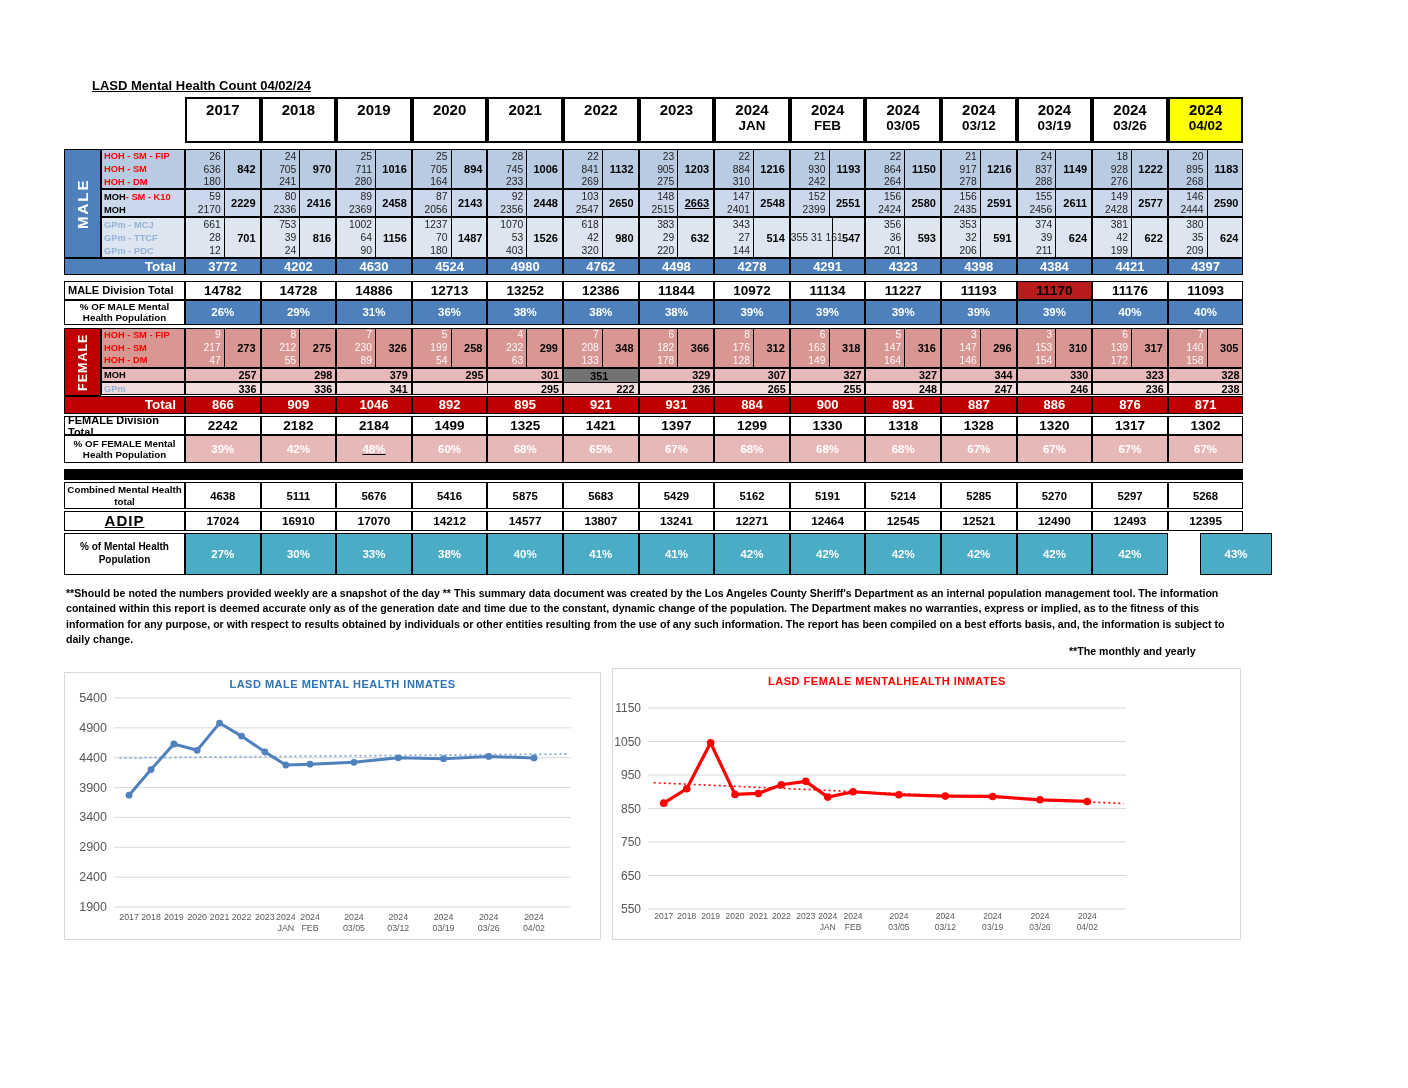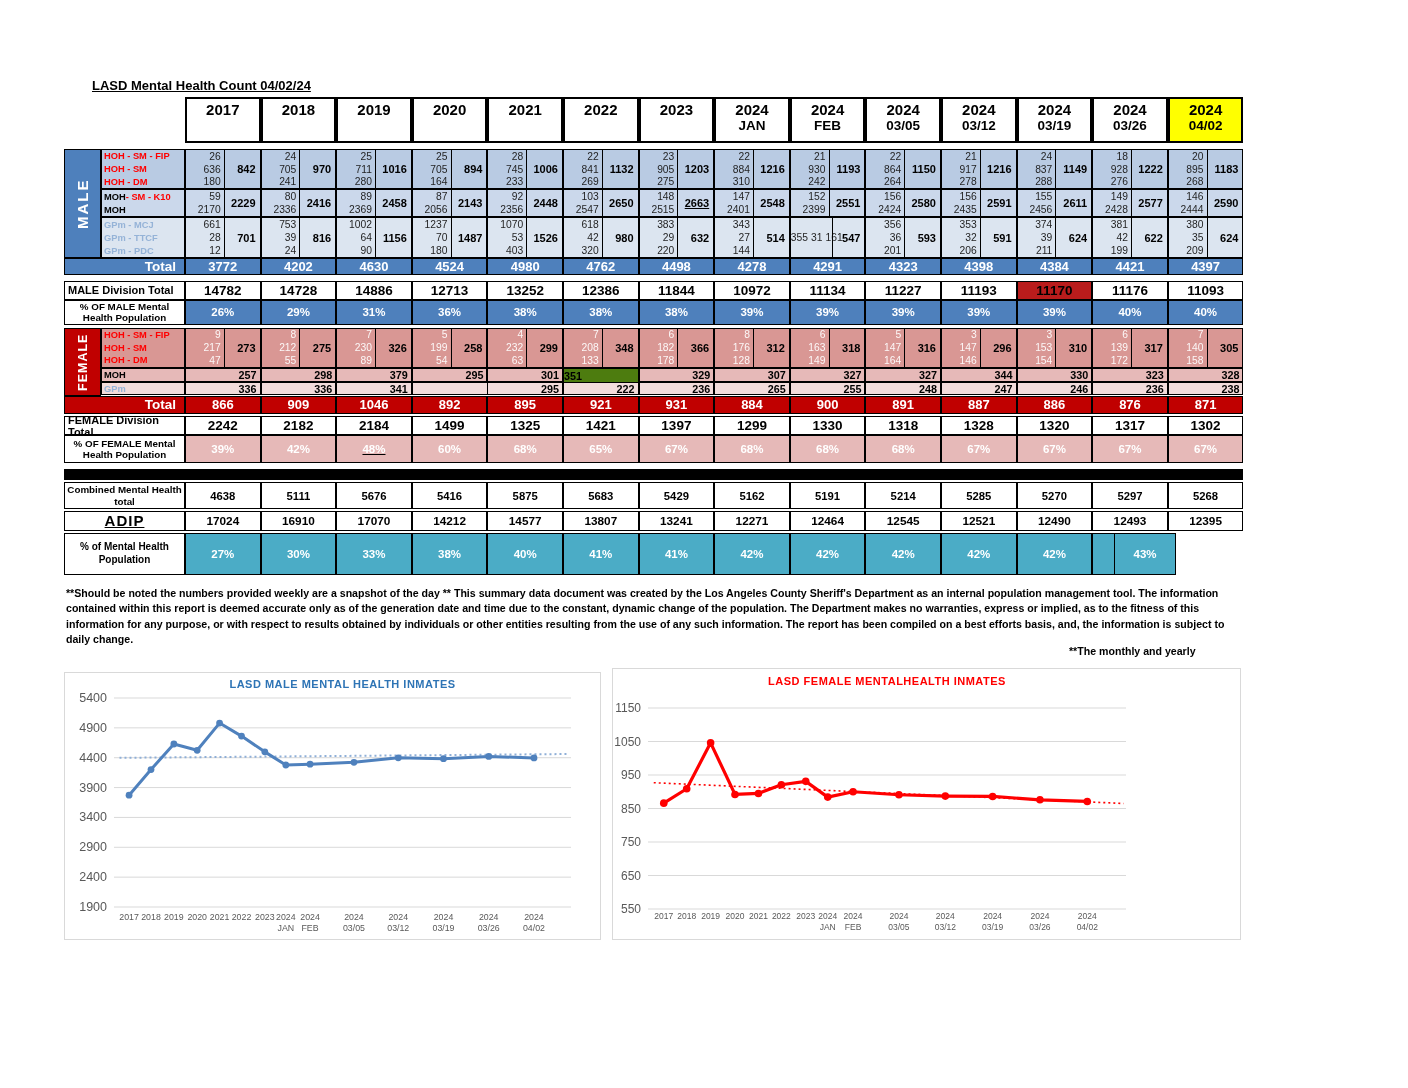--- a/index.html
+++ b/index.html
@@ -712,21 +712,21 @@
       </div>
       <div class="cell vcenter" style="left: 272.2px; top: 270.7px; width: 75.6px; height: 13.9px; background: rgb(230, 185, 184); justify-content: flex-end; padding-right: 3px;">
         <span style="font-weight: bold; font-size: 10.8px;">379</span>
       </div>
       <div class="cell vcenter" style="left: 347.8px; top: 270.7px; width: 75.6px; height: 13.9px; background: rgb(230, 185, 184); justify-content: flex-end; padding-right: 3px;">
         <span style="font-weight: bold; font-size: 10.8px;">295</span>
       </div>
       <div class="cell vcenter" style="left: 423.4px; top: 270.7px; width: 75.6px; height: 13.9px; background: rgb(230, 185, 184); justify-content: flex-end; padding-right: 3px;">
         <span style="font-weight: bold; font-size: 10.8px;">301</span>
       </div>
-      <div class="cell vcenter" style="left: 499px; top: 270.7px; width: 75.6px; height: 17px; background: #4d7c0f; justify-content: flex-start; padding-right: 3px;">
+      <div class="cell vcenter" style="left: 499px; top: 270.7px; width: 75.6px; height: 17px; background: #737373; justify-content: center; padding-right: 3px;">
         <span style="font-weight: bold; font-size: 10.8px;">351</span>
       </div>
       <div class="cell vcenter" style="left: 574.6px; top: 270.7px; width: 75.6px; height: 13.9px; background: rgb(230, 185, 184); justify-content: flex-end; padding-right: 3px;">
         <span style="font-weight: bold; font-size: 10.8px;">329</span>
       </div>
       <div class="cell vcenter" style="left: 650.2px; top: 270.7px; width: 75.6px; height: 13.9px; background: rgb(230, 185, 184); justify-content: flex-end; padding-right: 3px;">
         <span style="font-weight: bold; font-size: 10.8px;">307</span>
       </div>
       <div class="cell vcenter" style="left: 725.8px; top: 270.7px; width: 75.6px; height: 13.9px; background: rgb(230, 185, 184); justify-content: flex-end; padding-right: 3px;">
         <span style="font-weight: bold; font-size: 10.8px;">327</span>
@@ -1054,21 +1054,21 @@
       </div>
       <div class="cell vcenter hcenter" style="left: 877px; top: 435.5px; width: 75.6px; height: 42px; background: rgb(75, 172, 198);">
         <span class="pctval">42%</span>
       </div>
       <div class="cell vcenter hcenter" style="left: 952.6px; top: 435.5px; width: 75.6px; height: 42px; background: rgb(75, 172, 198);">
         <span class="pctval">42%</span>
       </div>
       <div class="cell vcenter hcenter" style="left: 1028.2px; top: 435.5px; width: 75.6px; height: 42px; background: rgb(75, 172, 198);">
         <span class="pctval">42%</span>
       </div>
-      <div class="cell vcenter hcenter" style="left: 1050px; top: 435.5px; width: 62px; height: 42px; background: rgb(75, 172, 198);">
+      <div class="cell vcenter hcenter" style="left: 1136px; top: 435.5px; width: 72px; height: 42px; background: rgb(75, 172, 198);">
         <span class="pctval">43%</span>
       </div>
     </div>
   <div id="footnote" class="abs">**Should be noted the numbers provided weekly are a snapshot of the day ** This summary data document was created by the Los Angeles County Sheriff's Department as an internal population management tool.  The information contained within this report is deemed accurate only as of the generation date and time due to the constant, dynamic change of the population.  The Department makes no warranties, express or implied, as to the fitness of this information for any purpose, or with respect to results obtained by individuals or other entities resulting from the use of any such information.  The report has been compiled on a best efforts basis, and, the information is subject to daily change.</div>
   <div id="monthly-note" class="abs">**The monthly and yearly</div>
   <div id="chart-male" class="abs" style="left:64px;top:672px;width:537px;height:268px;"><svg width="537" height="268" viewBox="0 0 537 268">
         <rect x="0.5" y="0.5" width="536" height="267" fill="#ffffff" stroke="#d9d9d9"></rect>
         <line x1="50" y1="235" x2="507" y2="235" stroke="#d9d9d9" stroke-width="1"></line>
         <text x="43" y="239" text-anchor="end" font-size="12.5" fill="#595959">1900</text>
         <line x1="50" y1="205.14285714285714" x2="507" y2="205.14285714285714" stroke="#d9d9d9" stroke-width="1"></line>

